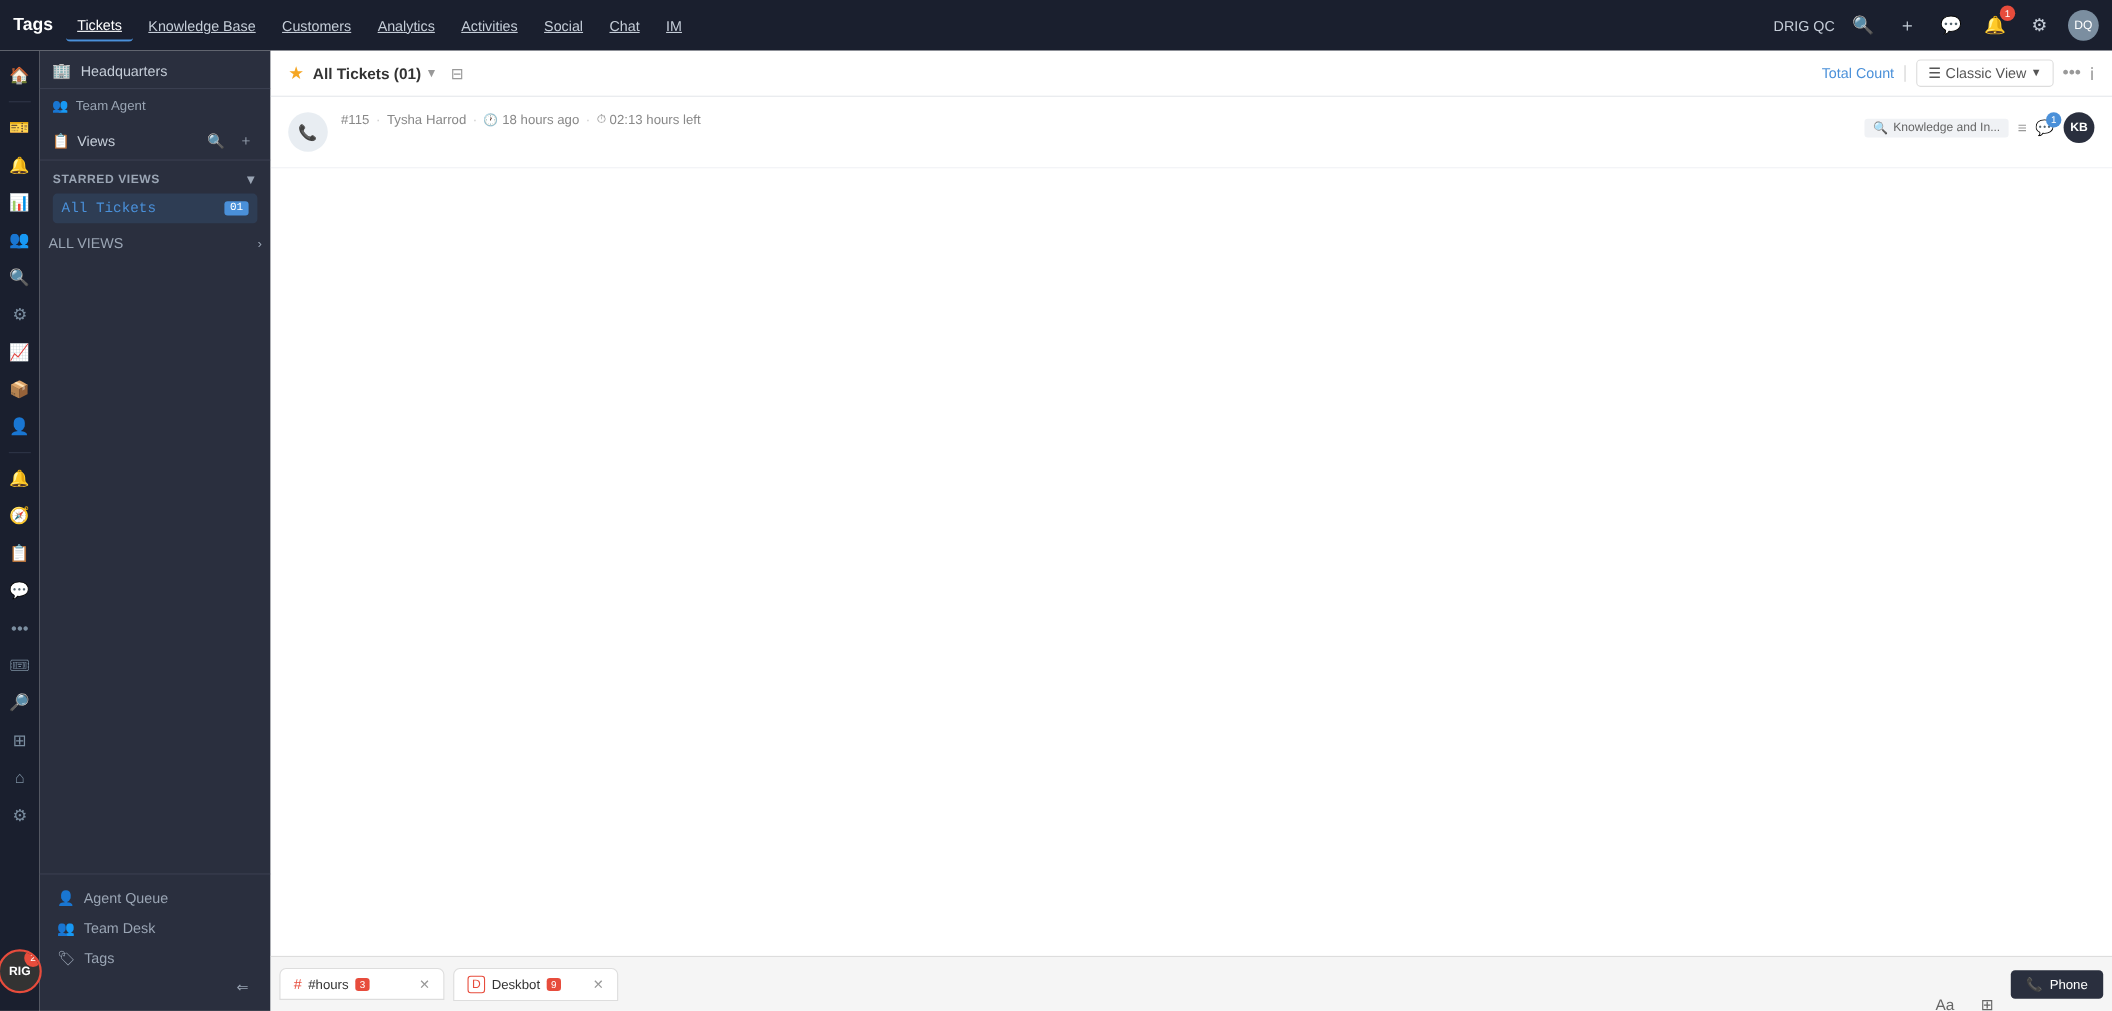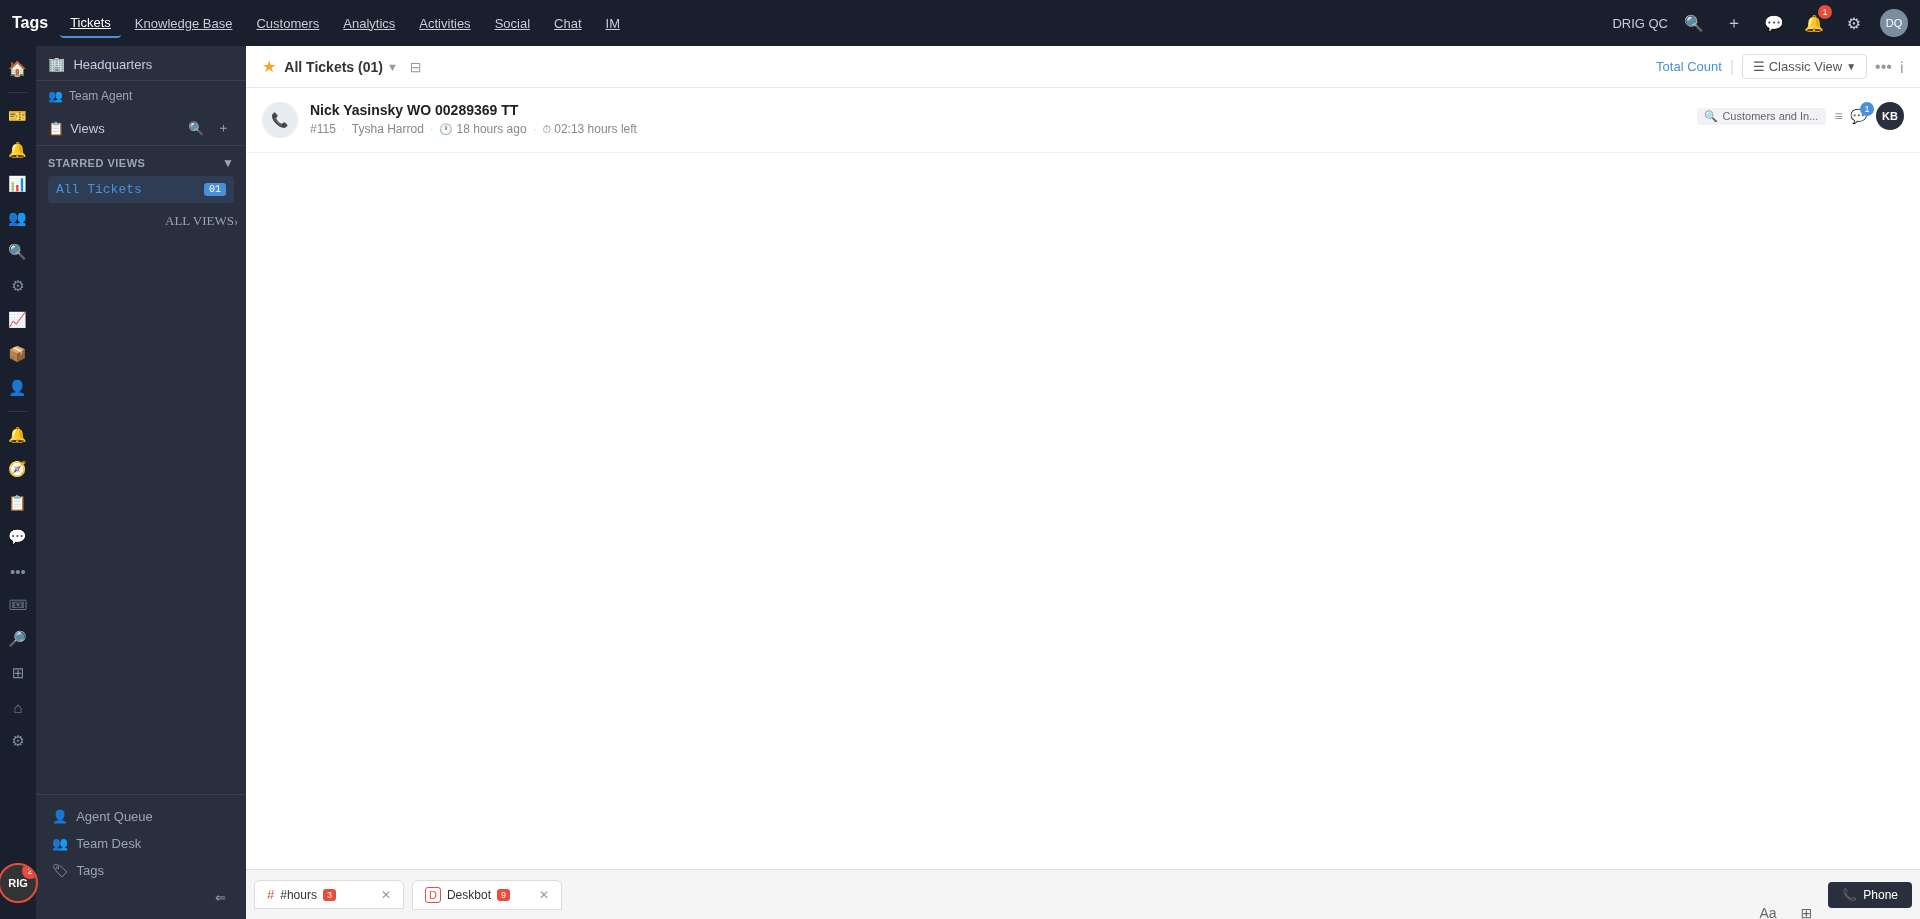--- a/index.html
+++ b/index.html
@@ -201,27 +201,26 @@
       background: #4a90d9;
       color: #fff;
       border-radius: 3px;
       font-size: 10px;
       padding: 1px 5px;
     }
 
     .all-views-item {
       display: flex;
       align-items: center;
-      justify-content: flex-end;
+      justify-content: space-between;
       padding: 6px 8px;
       cursor: pointer;
       color: #9aa5b4;
       font-size: 13px;
       border-radius: 4px;
-      font-family: Liberation Serif, serif;
     }
 
     .sidebar-bottom {
       margin-top: auto;
       padding: 8px 12px;
       border-top: 1px solid #3a3f50;
     }
     .sidebar-bottom-item {
       display: flex;
       align-items: center;
@@ -665,41 +664,40 @@
         <button class="info-btn">ℹ</button>
       </div>
     </div>
 
     <div class="ticket-list">
       <div class="ticket-item">
         <div class="ticket-avatar">
           <span>📞</span>
         </div>
         <div class="ticket-info">
-          <div class="ticket-title">Nick Yasinsky WO 00289369 TT</div>
           <div class="ticket-meta">
             <span class="ticket-id">#115</span>
             <span class="meta-dot">·</span>
             <span>Tysha Harrod</span>
             <span class="meta-dot">·</span>
             <span class="meta-time">
               <span class="meta-icon">🕐</span>
               <span>18 hours ago</span>
             </span>
             <span class="meta-dot">·</span>
             <span class="meta-time">
               <span class="meta-icon">⏱</span>
               <span>02:13 hours left</span>
             </span>
           </div>
         </div>
         <div class="ticket-right">
           <div class="ticket-label">
             <span class="ticket-label-icon">🔍</span>
-            <span>Customers and In...</span>
+            <span>Knowledge and In...</span>
           </div>
           <span class="ticket-list-icon">≡</span>
           <div class="relative ticket-chat-icon">
             💬
             <span class="chat-badge">1</span>
           </div>
           <div class="ticket-kb">KB</div>
         </div>
       </div>
     </div>

